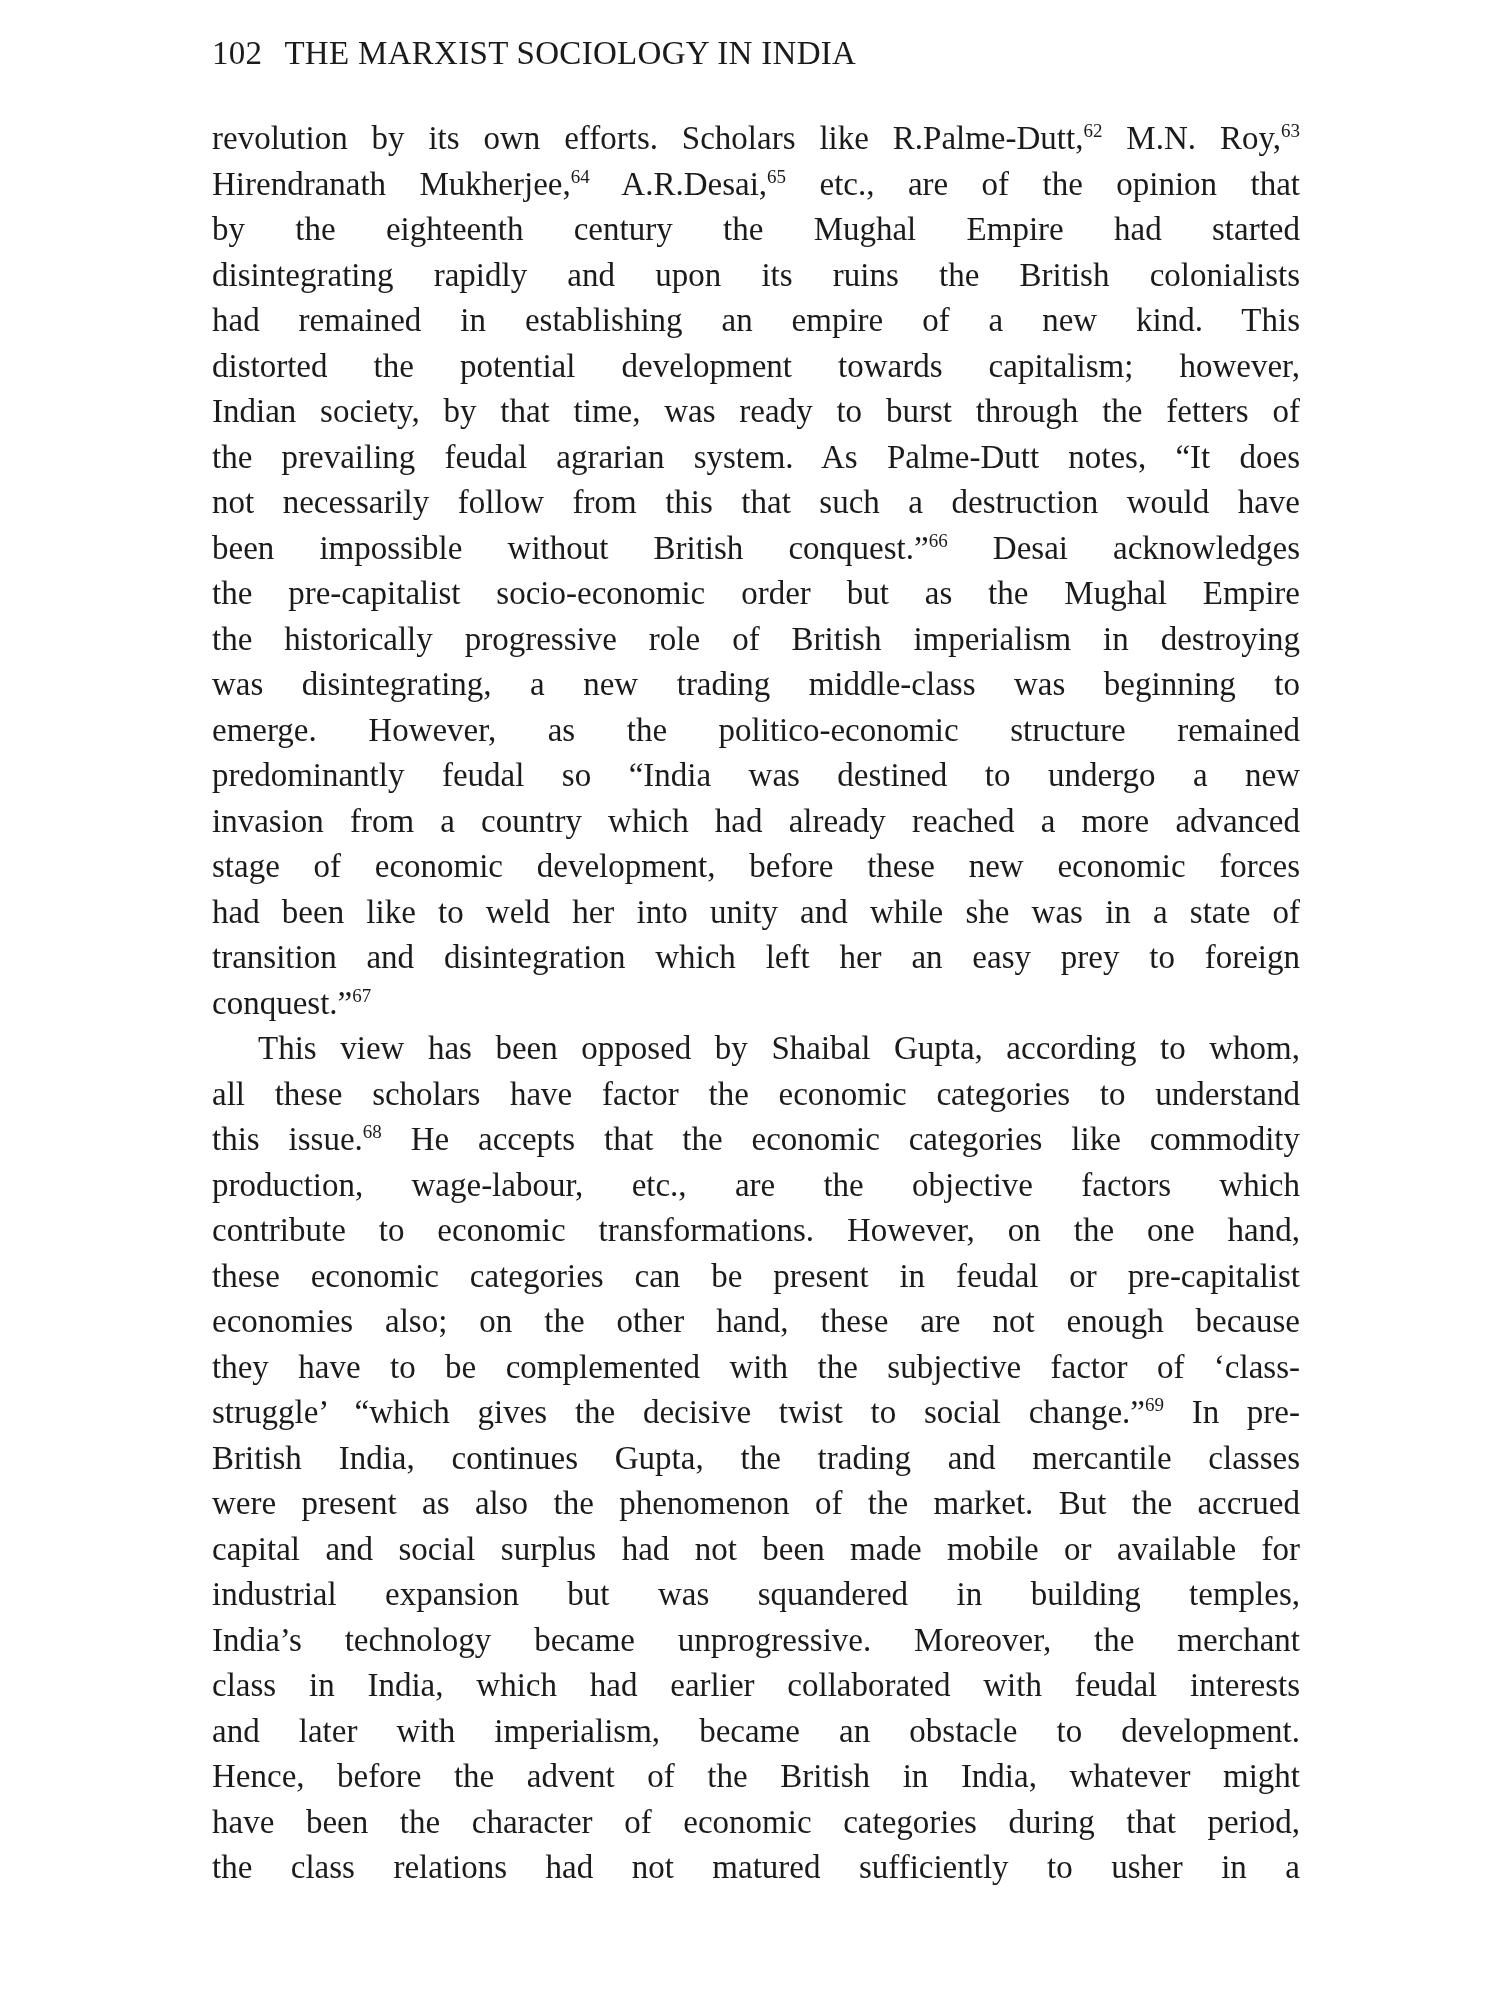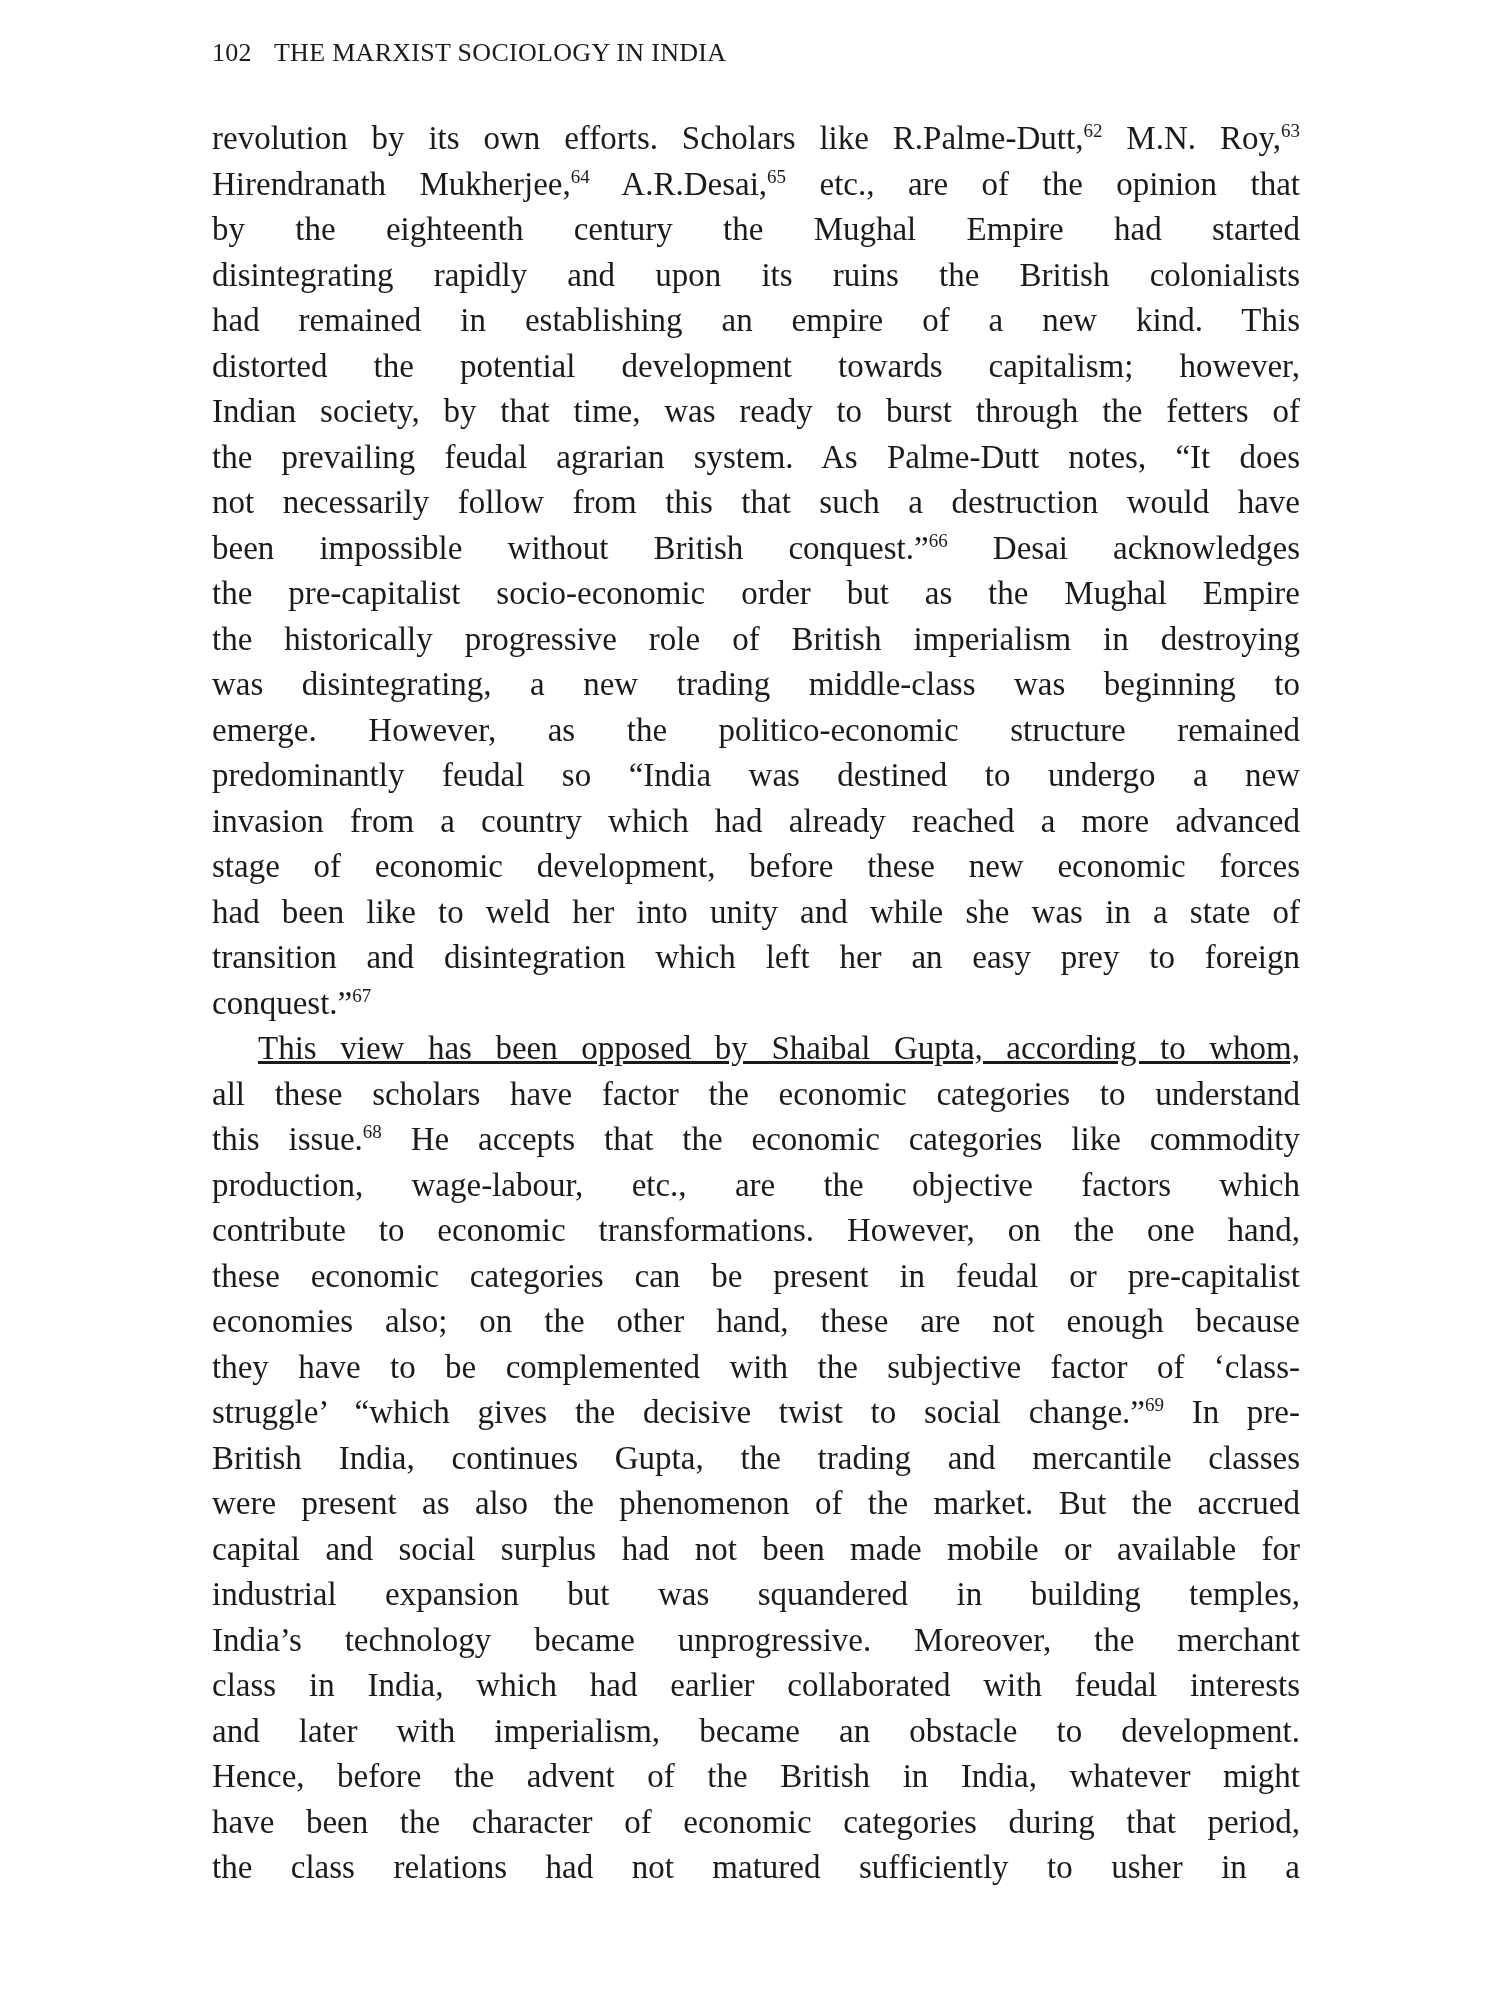--- a/index.html
+++ b/index.html
@@ -12,21 +12,21 @@
     height: 2000px;
     position: relative;
     overflow: hidden;
     color: #1b1b1b;
     font-family: "Liberation Serif", "DejaVu Serif", serif;
   }
   .running-head {
     position: absolute;
     left: 212px;
     top: 38px;
-    font-size: 26px;
+    font-size: 33px;
     line-height: 30px;
     letter-spacing: 0.3px;
     white-space: nowrap;
   }
   .running-head .page-number {
     display: inline-block;
     margin-right: 22px;
   }
   .body-text {
     position: absolute;
@@ -43,21 +43,20 @@
     text-align: justify;
     text-align-last: justify;
     overflow: visible;
   }
   .line.last {
     text-align: left;
     text-align-last: left;
   }
   .line.indent {
     padding-left: 46px;
-    text-decoration: underline;
   }
   .line sup {
     font-size: 19px;
     line-height: 0;
     vertical-align: 0;
     position: relative;
     top: -12px;
   }
 </style>
 </head>

